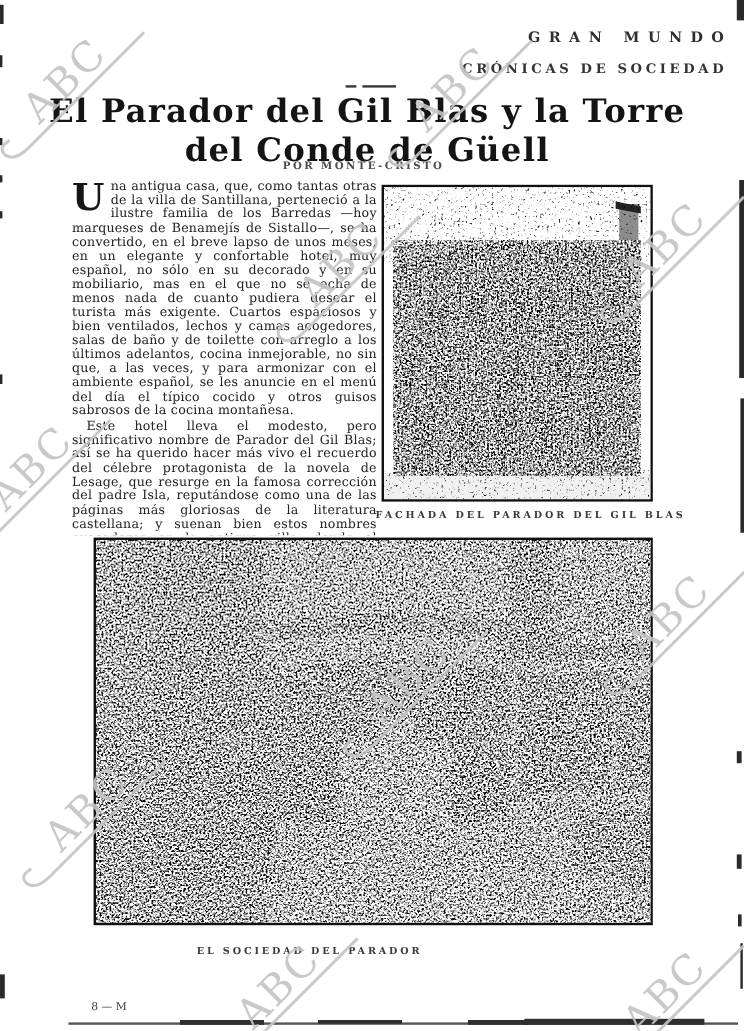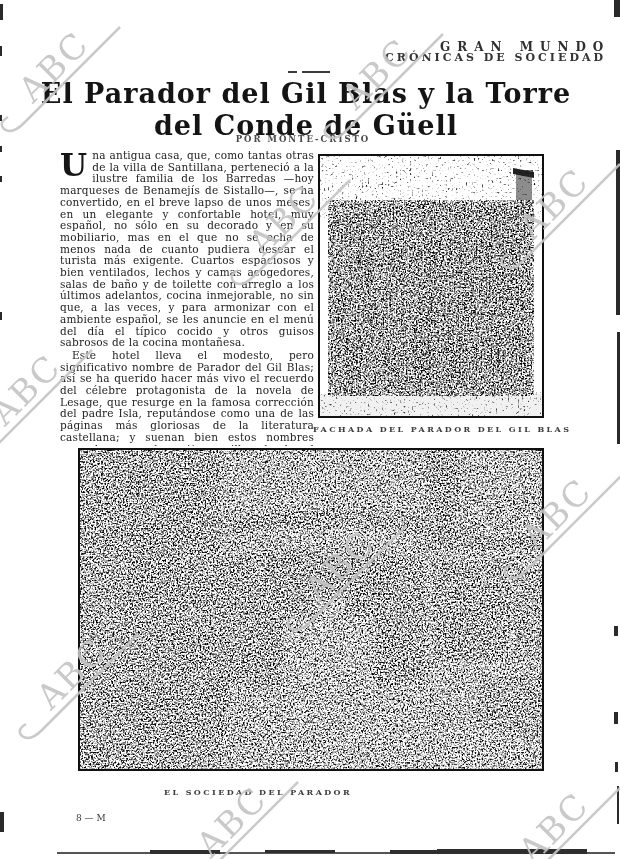--- a/index.html
+++ b/index.html
@@ -7,21 +7,21 @@
     width:620px;height:859px;position:relative;overflow:hidden;
     background:#ffffff;
     font-family:"DejaVu Serif","Liberation Serif",serif;
     color:#1c1c1c;
   }
   .abs{position:absolute;}
   .soft{filter:blur(0.3px);}
 
   
   .section-header{
-    top:40px;left:440px;width:170px;
+    top:24px;left:440px;width:170px;
     font-size:12px;font-weight:bold;letter-spacing:7px;color:#2f2f2f;
     white-space:nowrap;
   }
   .rubric{
     top:51px;left:0;width:606px;text-align:right;
     font-size:11px;letter-spacing:3px;color:#333;font-weight:bold;
   }
   .rubric-divider-short{top:71px;left:288px;width:9px;height:2px;background:#3a3a3a;}
   .rubric-divider-long{top:71px;left:302px;width:28px;height:2px;background:#3a3a3a;}
   .headline{
@@ -52,21 +52,21 @@
   .photo1{top:154px;left:318px;width:222px;height:260px;}
   .photo2{top:448px;left:78px;width:462px;height:319px;}
   .caption{
     font-size:8px;letter-spacing:2.4px;color:#3c3c3c;font-weight:bold;
     text-align:center;white-space:nowrap;
   }
   .caption1{top:424px;left:313px;width:236px;}
   .caption2{top:787px;left:148px;width:220px;}
 
   
-  .page-signature{top:813px;left:76px;width:60px;font-size:9px;color:#3a3a3a;}
+  .page-signature{top:835px;left:76px;width:60px;font-size:9px;color:#3a3a3a;}
   .bline{position:absolute;background:#2e2e2e;}
 
   
   .edge{position:absolute;background:#2a2a2a;}
 
   
   #watermark-layer{position:absolute;inset:0;pointer-events:none;z-index:50;}
   .wm{position:absolute;width:170px;height:170px;}
 </style>
 </head>

